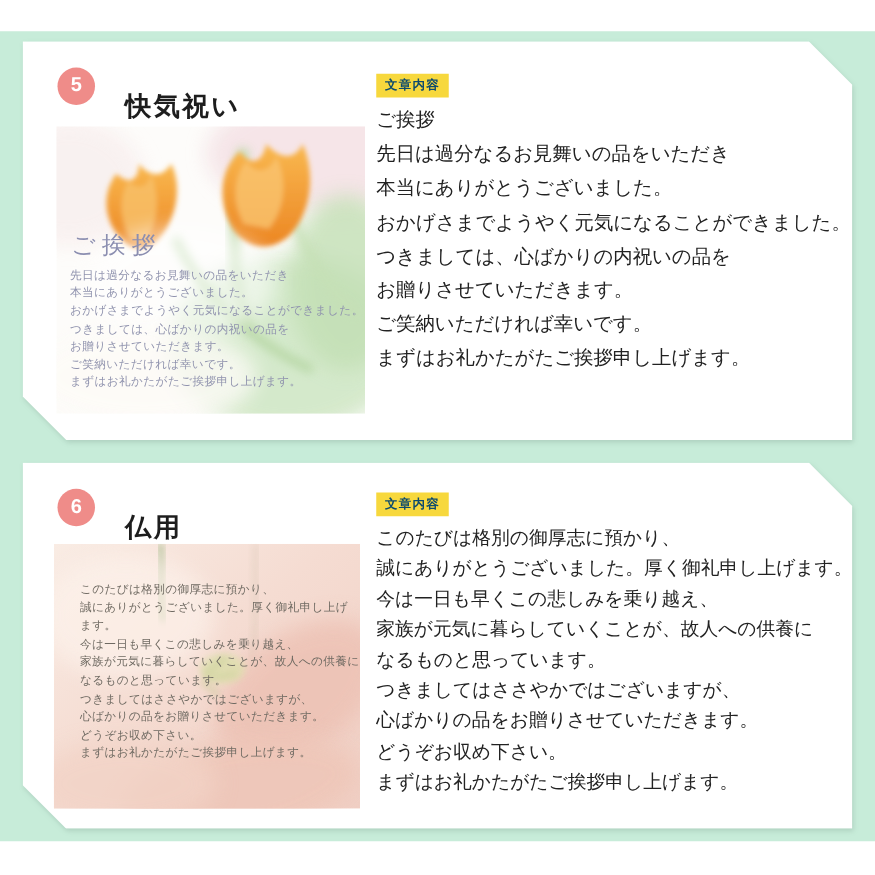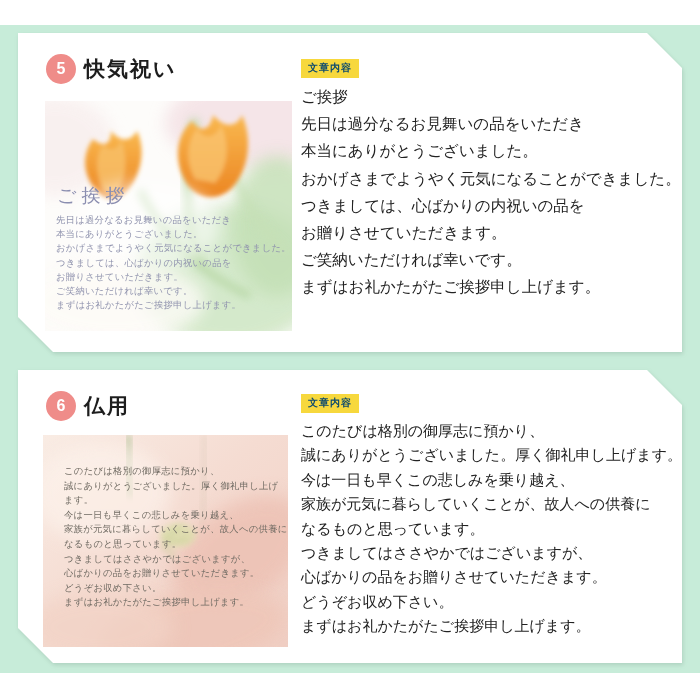--- a/index.html
+++ b/index.html
@@ -12,21 +12,21 @@
   .card-wrap { position:absolute; left:0; top:0; width:700px; height:700px; pointer-events:none;
                filter:drop-shadow(1px 2px 2px rgba(60,90,75,0.18)); }
   .card { position:absolute; left:18px; width:664px; background:#ffffff; pointer-events:auto;
           clip-path:polygon(0 0, calc(100% - 35px) 0, 100% 35px, 100% 100%, 35px 100%, 0 calc(100% - 35px)); }
   #card5 { top:33px;  height:319px; }
   #card6 { top:370px; height:293px; }
 
   .badge { position:absolute; left:28px; top:21px; width:30px; height:30px; border-radius:50%;
            background:#ef8c89; color:#ffffff; font-weight:bold; font-size:16px;
            display:flex; align-items:center; justify-content:center; }
-  .sec-title { position:absolute; left:66px; top:22px; margin:0; font-size:21px; font-weight:bold;
+  .sec-title { position:absolute; left:66px; top:22px; margin:16px; font-size:21px; font-weight:bold;
                color:#1d1d1d; letter-spacing:2px; }
 
   .label { position:absolute; left:283px; top:26px; background:#f7d83d; color:#0c4a6e;
            font-size:10px; font-weight:bold; padding:2px 7px 3px; letter-spacing:1px; }
   #card6 .label { top:24px; }
 
   .message { position:absolute; left:283px; top:50px; color:#222222; }
   #card5 .message { font-size:15.5px; }
   #card6 .message { font-size:15px; top:49px; }
   #card5 .message div { line-height:27.2px; }

